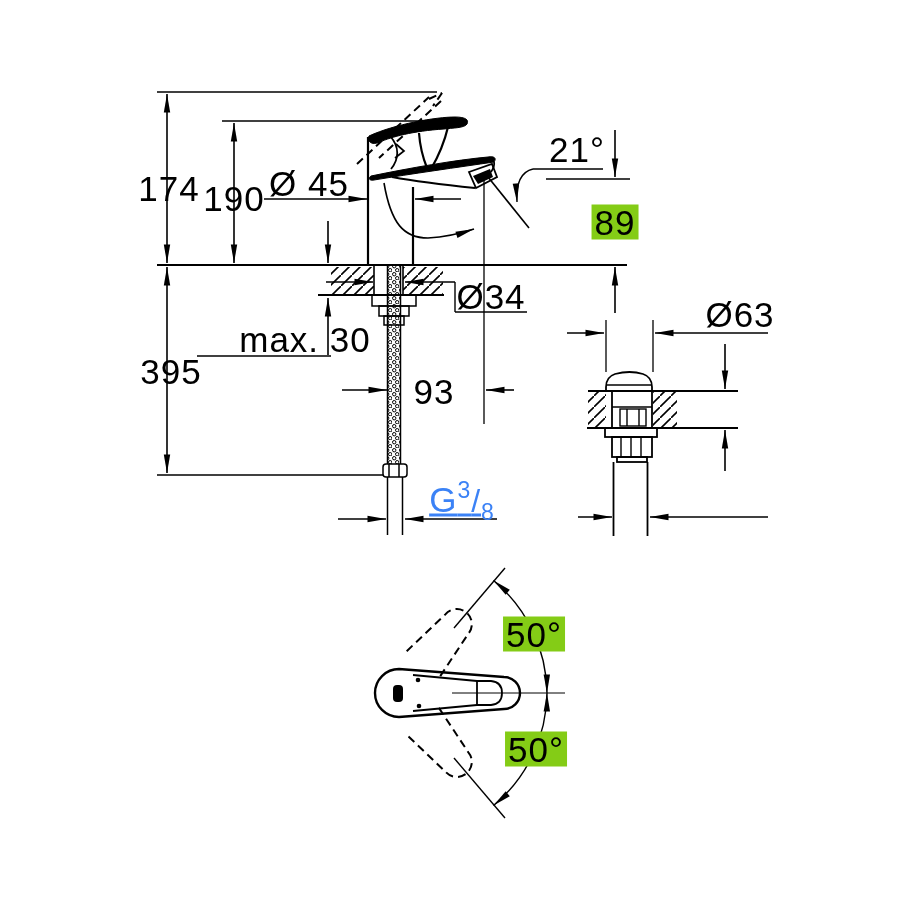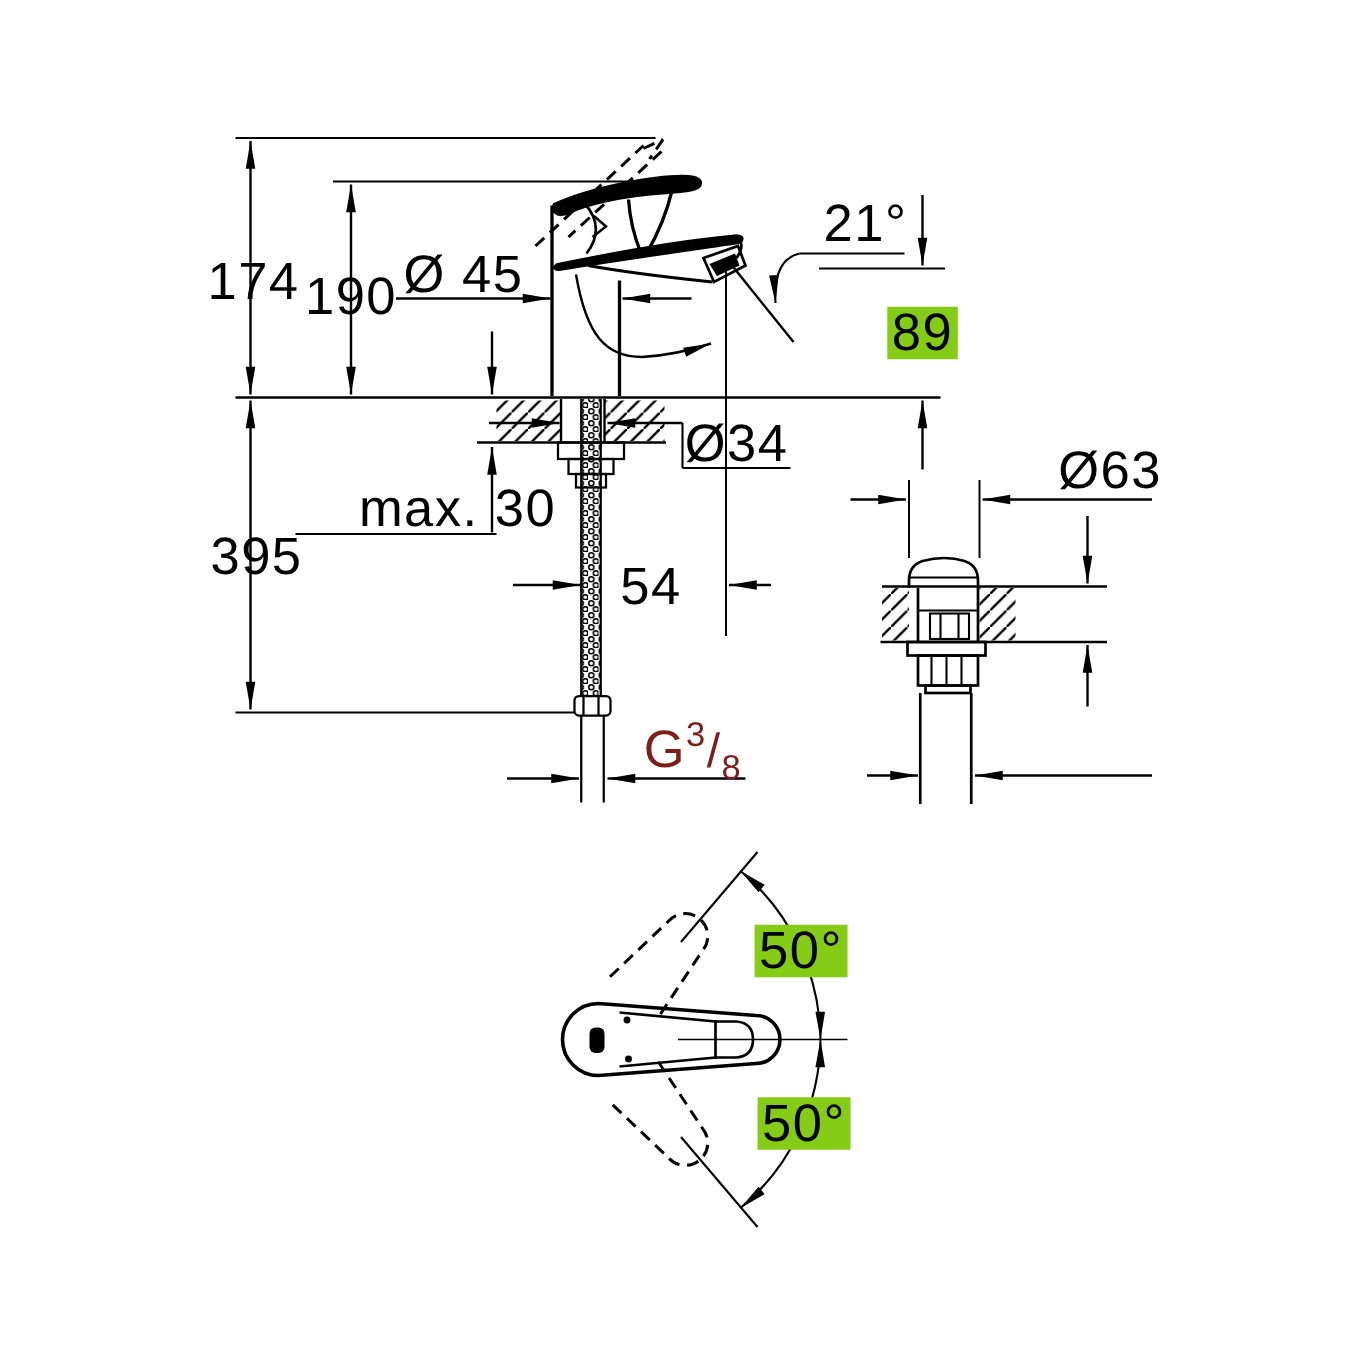--- a/index.html
+++ b/index.html
@@ -3,21 +3,21 @@
 <meta charset="utf-8">
 <style>
   html,body{margin:0;padding:0;background:#fff;}
   #canvas{position:relative;width:900px;height:900px;background:#fff;overflow:hidden;
           font-family:"Liberation Sans", sans-serif;color:#000;}
   #drawing{position:absolute;left:0;top:0;}
   .dim-label{position:absolute;transform:translate(-50%,-50%);font-size:35px;
              letter-spacing:1px;white-space:nowrap;color:#000;line-height:1;}
   .dim-label.bg{background:#84cc16;padding:0 3px;}
   .thread-label{position:absolute;transform:translate(-50%,-50%);font-size:35px;
-                letter-spacing:1px;white-space:nowrap;color:#7f1d1d;line-height:1;}
+                letter-spacing:1px;white-space:nowrap;color:#3b82f6;line-height:1;text-decoration:underline;}
   .thread-label sup{font-size:23px;vertical-align:14px;}
   .thread-label sub{font-size:23px;vertical-align:-8px;}
   .thread-label .slash{font-size:32px;}
 </style>
 </head>
 <body>
 
 <div id="canvas">
 
   <svg id="drawing" width="900" height="900" viewBox="0 0 900 900">
@@ -196,21 +196,21 @@
   </svg>
 
   <div class="dim-label" style="left:169px;top:188px;text-align:right;">174</div>
   <div class="dim-label" style="left:234px;top:198px;">190</div>
   <div class="dim-label" style="left:309px;top:183px;text-align:center;">Ø 45</div>
   <div class="dim-label" style="left:577px;top:149px;">21°</div>
   <div class="dim-label bg" style="left:615px;top:222px;">89</div>
   <div class="dim-label" style="left:491px;top:296px;">Ø34</div>
   <div class="dim-label" style="left:258px;top:339px;margin-left:47px;">max. 30</div>
   <div class="dim-label" style="left:171px;top:371px;">395</div>
-  <div class="dim-label" style="left:434px;top:391px;">54</div>
+  <div class="dim-label" style="left:434px;top:391px;">93</div>
   <div class="dim-label" style="left:716px;top:314px;margin-left:24px;">Ø63</div>
   <div class="dim-label bg" style="left:534px;top:634px;">50°</div>
   <div class="dim-label bg" style="left:536px;top:749px;">50°</div>
 
   <div class="thread-label" style="left:462px;top:501px;"><span>G</span><sup>3</sup><span class="slash">/</span><sub>8</sub></div>
 
 
 </div>
 
 </body></html>

